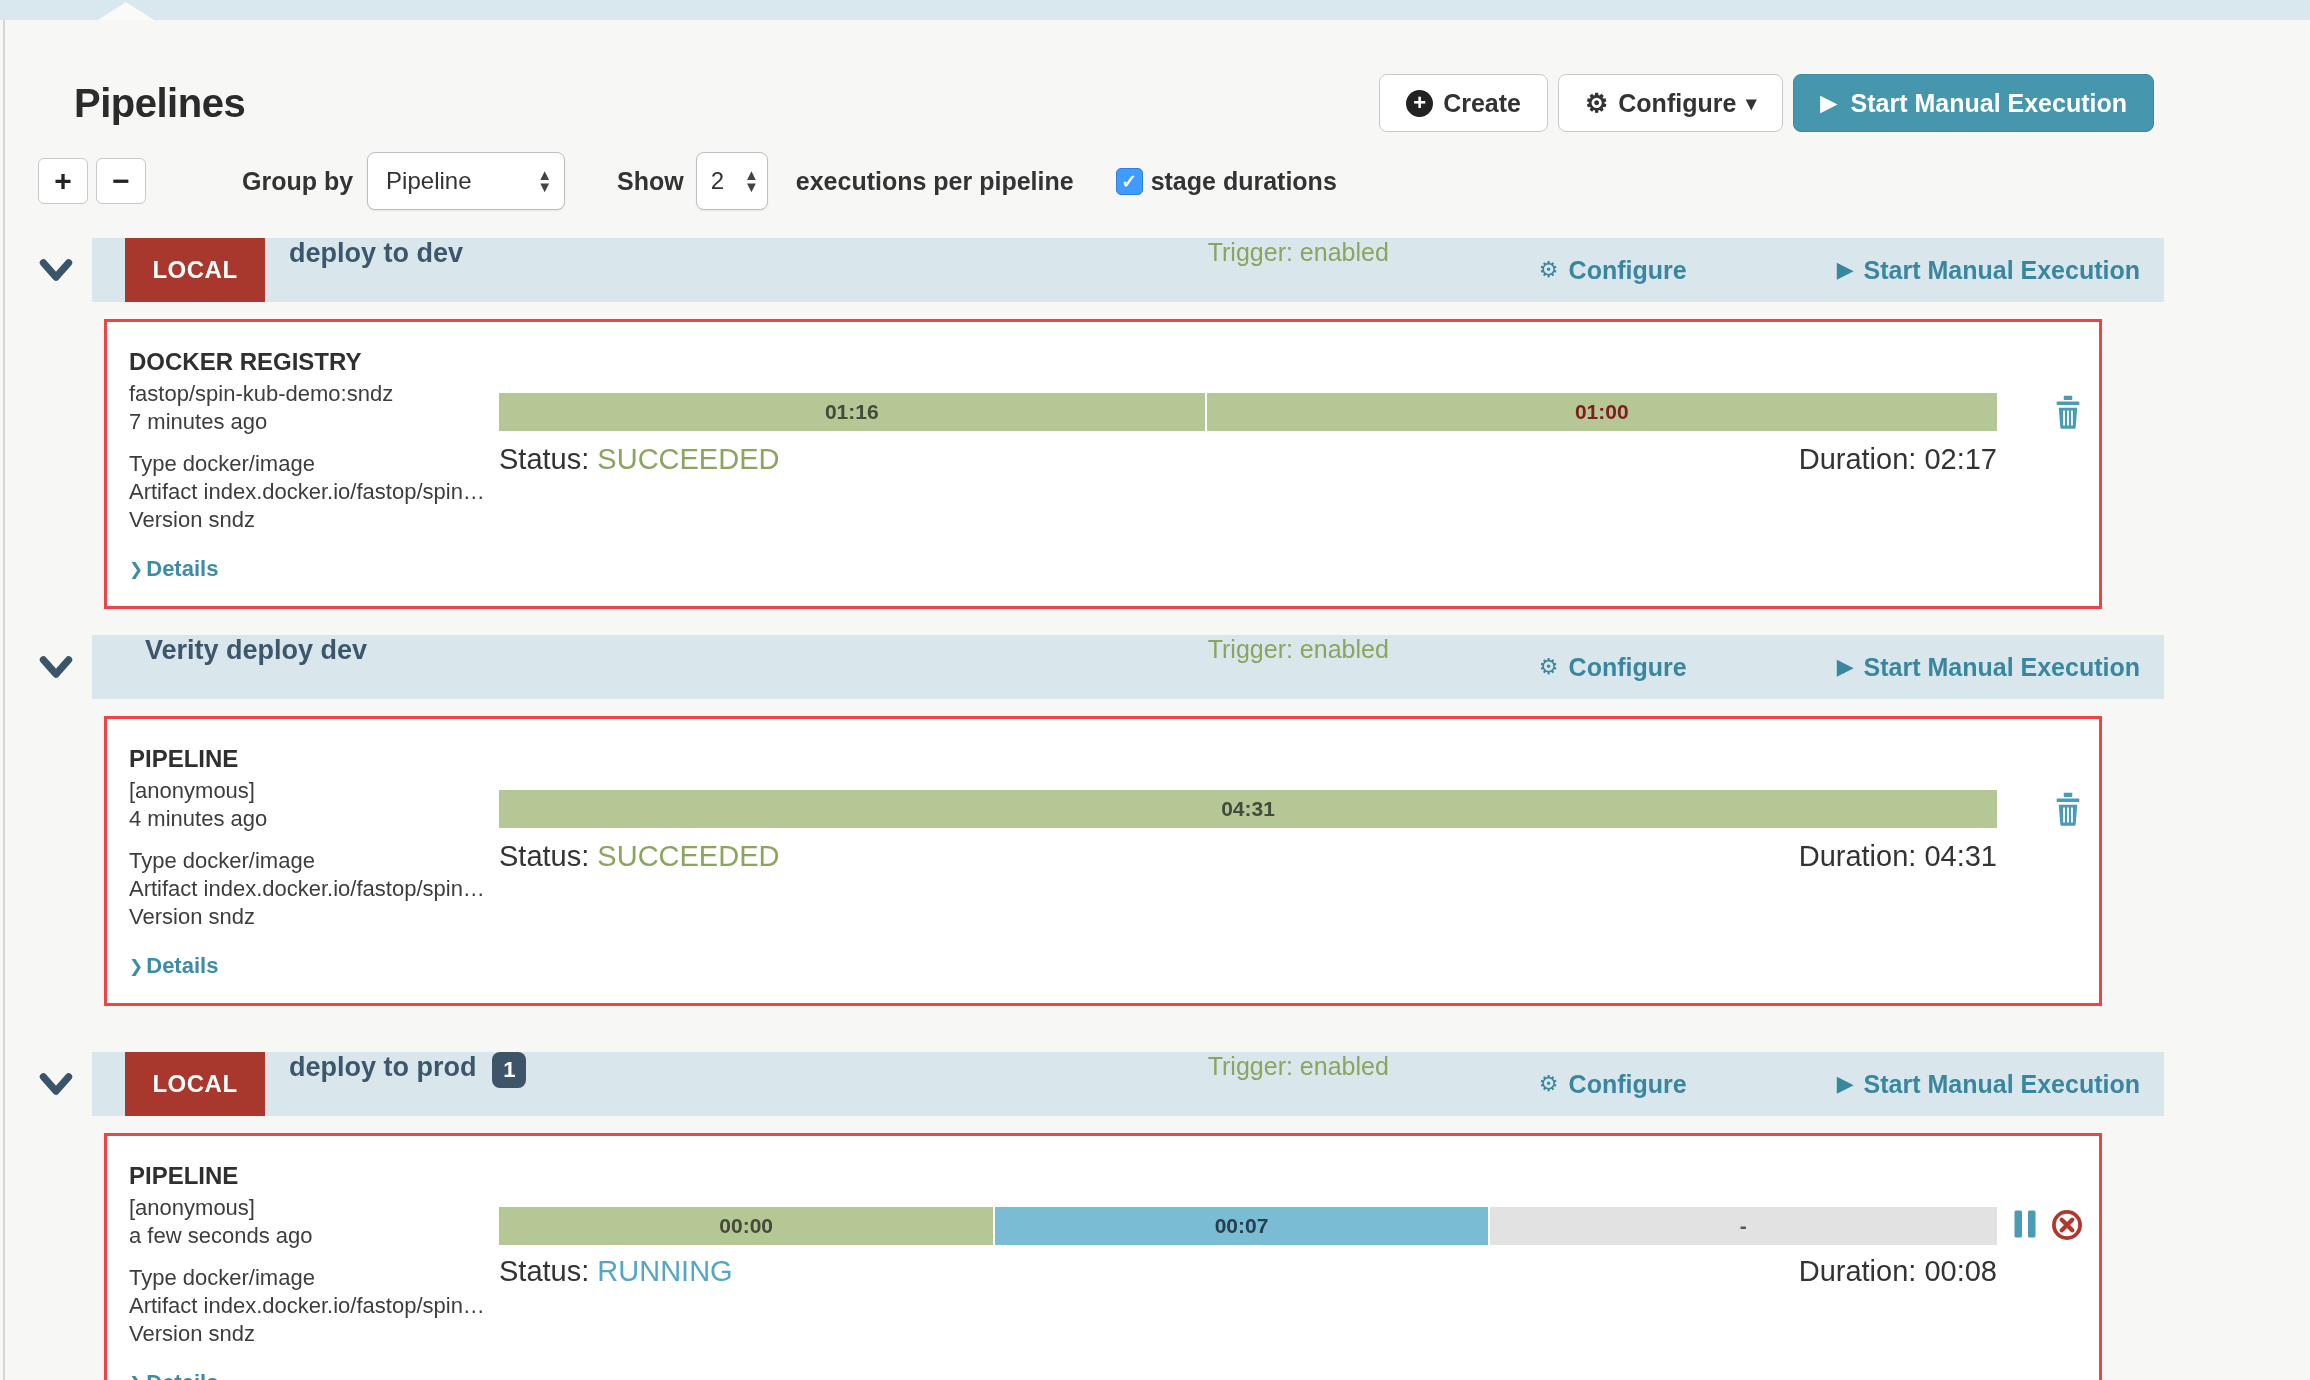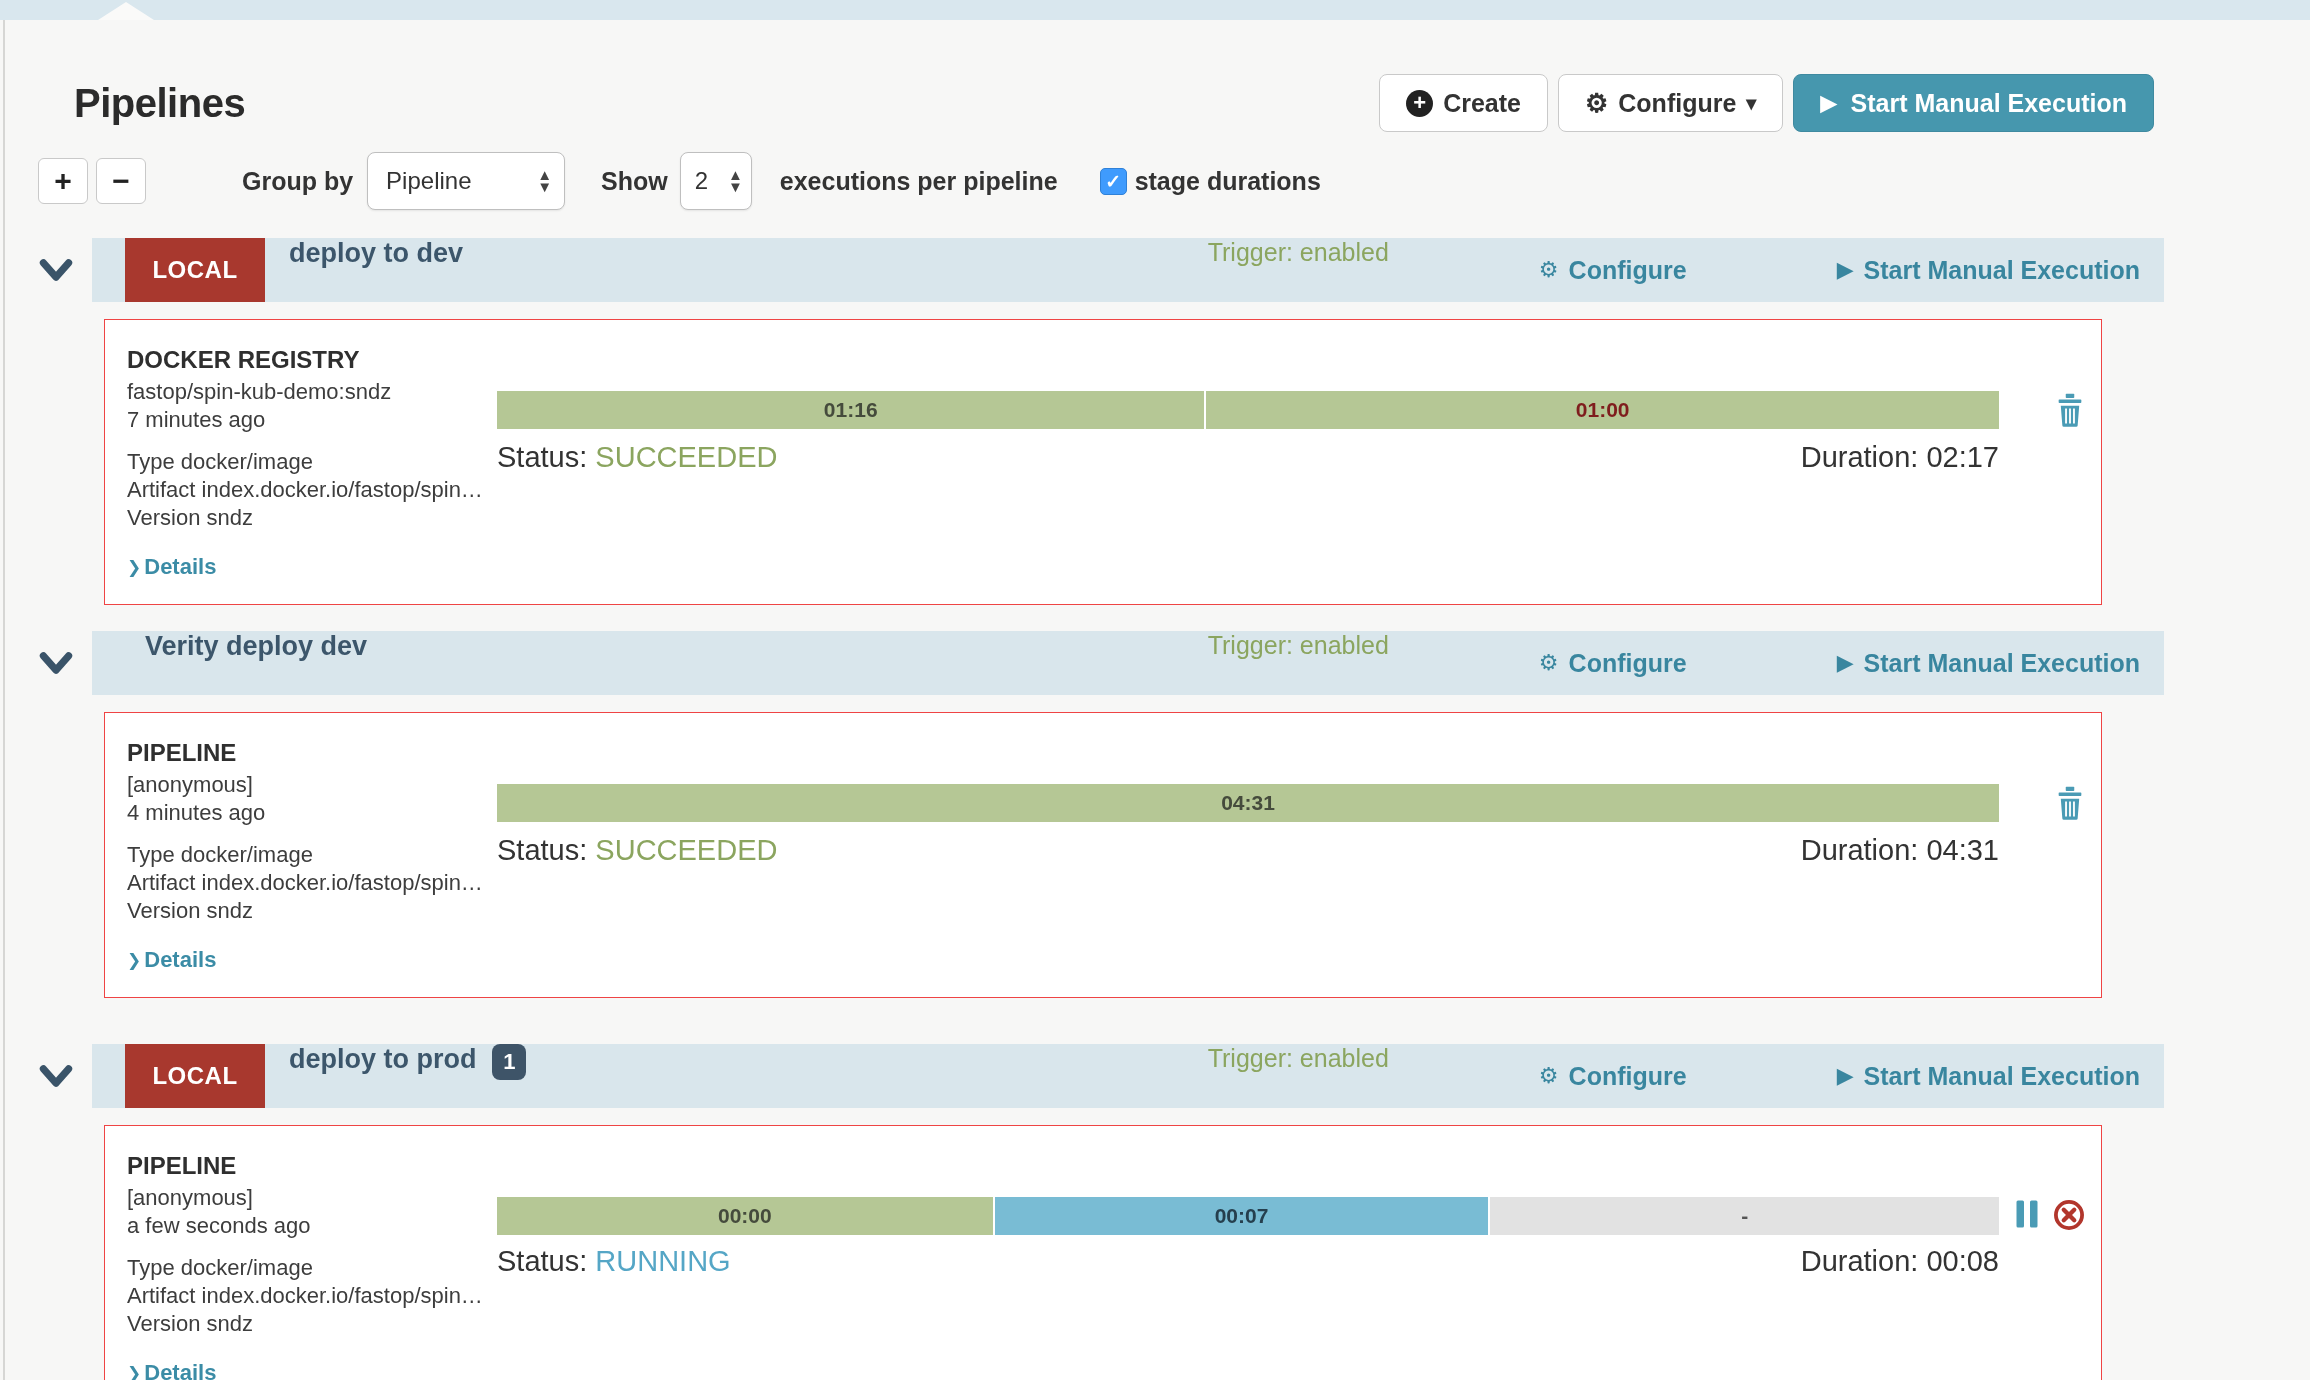--- a/index.html
+++ b/index.html
@@ -41,21 +41,21 @@
   .sq-btn { width:50px; height:46px; background:#fff; border:1px solid #c9c9c9; border-radius:6px;
             font-size:30px; font-weight:bold; color:#222; display:flex; align-items:center; justify-content:center; cursor:pointer; }
   .sq-btn + .sq-btn { margin-left:8px; }
   .controls .lbl-groupby { margin-left:96px; }
   .select { display:flex; align-items:center; justify-content:space-between; background:#fff; border:1px solid #bfbfbf;
             border-radius:8px; height:58px; padding:0 12px 0 18px; margin-left:14px; box-shadow:0 1px 2px rgba(0,0,0,0.08); cursor:pointer; }
   .select .sel-val { font-size:24px; font-weight:400; color:#333; }
   .select .updown { display:flex; flex-direction:column; line-height:12px; font-size:15px; color:#444; margin-left:16px; }
   .select.pipeline { width:198px; }
   .select.count { width:72px; margin-left:12px; padding:0 8px 0 14px; }
-  .controls .lbl-show { margin-left:36px; }
+  .controls .lbl-show { margin-left:52px; }
   .controls .suffix { margin-left:28px; }
   .checkbox { width:27px; height:27px; border-radius:5px; background:#3f9bfd; border:1px solid #2f81d8; color:#fff;
               font-size:19px; font-weight:bold; display:flex; align-items:center; justify-content:center; margin-left:42px; cursor:pointer; }
   .cb-label { margin-left:8px; }
 
   
   .group { margin-top:28px; }
   .group.g2 { margin-top:26px; }
   .group.g3 { margin-top:46px; }
   .group-header-row { display:flex; align-items:stretch; }
@@ -66,21 +66,21 @@
   .group-name { font-size:27px; font-weight:700; color:#3c566b; margin-left:24px; }
   .group-band.no-acct .group-name { margin-left:20px; }
   .count-badge { background:#3e5468; color:#fff; font-size:22px; font-weight:700; border-radius:8px;
                  min-width:34px; height:36px; display:flex; align-items:center; justify-content:center; margin-left:16px; padding:0 8px; }
   .trigger { margin-left:auto; font-size:25px; color:#8ba55f; }
   .band-link { display:flex; align-items:center; margin-left:150px; color:#39869f; font-size:25px; font-weight:700;
                text-decoration:none; cursor:pointer; }
   .band-link .ico { margin-right:10px; font-size:22px; font-weight:400; }
 
   
-  .card { background:#fff; border:1px solid #ef4444; margin-left:66px; width:1998px; min-height:246px;
+  .card { background:#fff; border:3px solid #ef4444; margin-left:66px; width:1998px; min-height:246px;
           margin-top:17px; display:flex; padding:0 16px 24px 22px; }
   .exec-details { width:370px; padding-top:26px; font-size:22px; color:#3d3d3d; }
   .exec-title { font-size:24px; font-weight:700; color:#2f2f2f; margin-bottom:4px; }
   .exec-sub { line-height:28px; }
   .exec-meta { margin-top:14px; line-height:28px; }
   .details-link { display:inline-flex; align-items:center; margin-top:22px; color:#3b8ca6; font-size:22px;
                   font-weight:700; text-decoration:none; cursor:pointer; }
   .details-link .chev { font-size:17px; margin-right:3px; font-weight:400; }
   .exec-graph { flex:1; padding-top:71px; }
   .bar-line { display:flex; align-items:flex-start; }

